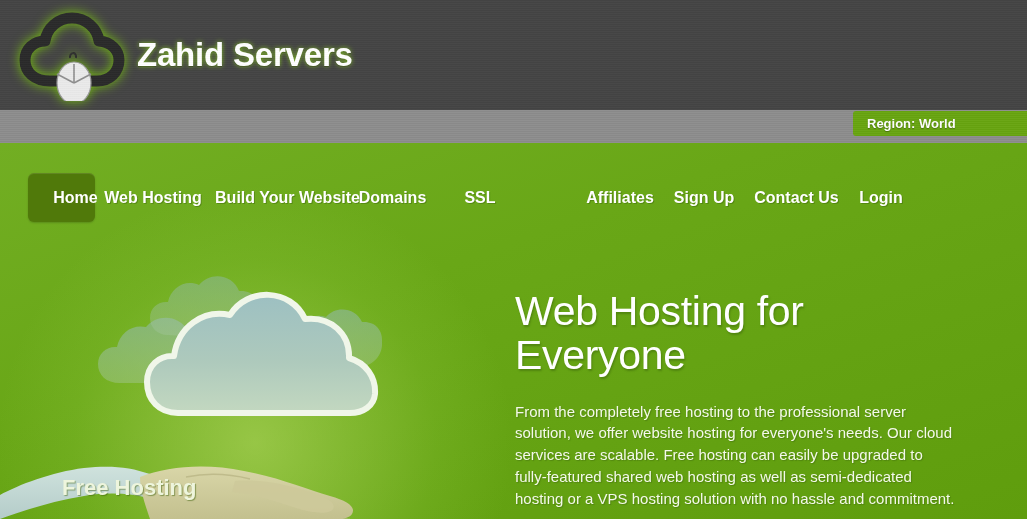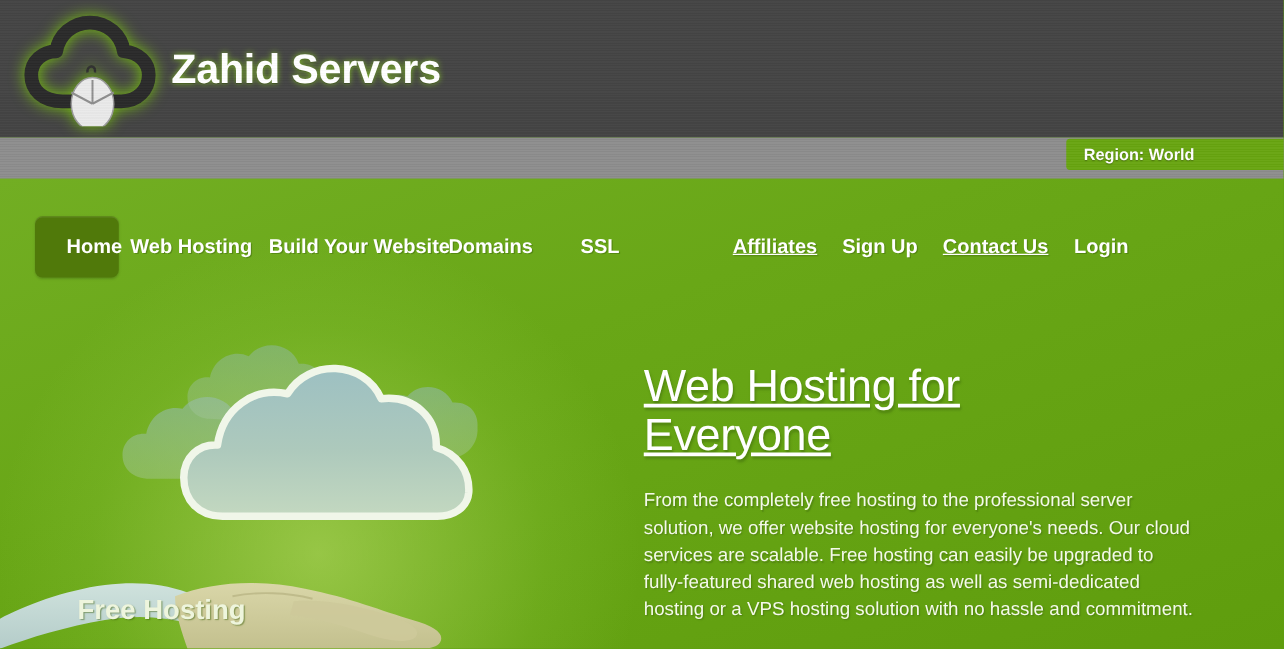--- a/index.html
+++ b/index.html
@@ -88,24 +88,23 @@
     position: absolute; color: #eef5dd; font-weight: bold;
     text-shadow: 1px 1px 1px rgba(60,95,10,.5);
     white-space: nowrap; line-height: 1.25;
   }
   .tag-free     { left: 62px;  top: 331px; font-size: 22px; }
   .tag-fully    { left: 322px; top: 322px; font-size: 16px; text-align: center; }
 
   
   .copy { position: absolute; left: 515px; top: 147px; width: 440px; }
   .headline {
-    font-size: 36px; font-weight: normal; color: #ffffff; line-height: 1.07;
+    font-size: 41px; font-weight: normal; color: #ffffff; line-height: 1.07;
     text-shadow: 1px 2px 2px rgba(55,95,10,.45);
     letter-spacing: -0.3px;
-    text-decoration: underline;
   }
   .body-copy {
     margin-top: 23px;
     font-size: 15px; color: #f4f9ea; line-height: 1.45;
     text-shadow: 1px 1px 1px rgba(60,100,15,.45);
   }
 </style>
 </head>
 <body>
 
@@ -142,27 +141,27 @@
         </div>
       <div class="nav-item" style="left:215px;width:145px;">
           <span>Build Your Website</span>
         </div>
       <div class="nav-item" style="left:354px;width:77px;text-align:center;">
           <span>Domains</span>
         </div>
       <div class="nav-item" style="left:458px;width:44px;">
           <span>SSL</span>
         </div>
-      <div class="nav-item" style="left:582px;width:76px;text-decoration:underline;">
+      <div class="nav-item" style="left:582px;width:76px;">
           <span>Affiliates</span>
         </div>
       <div class="nav-item" style="left:669px;width:70px;">
           <span>Sign Up</span>
         </div>
-      <div class="nav-item" style="left:750px;width:93px;text-decoration:underline;">
+      <div class="nav-item" style="left:750px;width:93px;">
           <span>Contact Us</span>
         </div>
       <div class="nav-item" style="left:853px;width:56px;">
           <span>Login</span>
         </div>
     </nav>
 
     <div class="illus">
       <svg class="illus-svg" viewBox="0 0 500 256">
         <defs>

